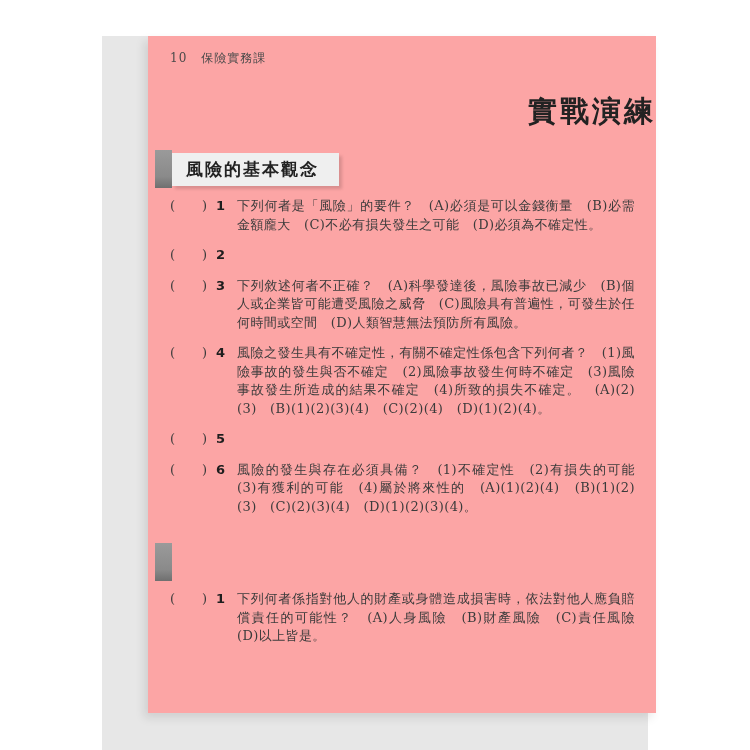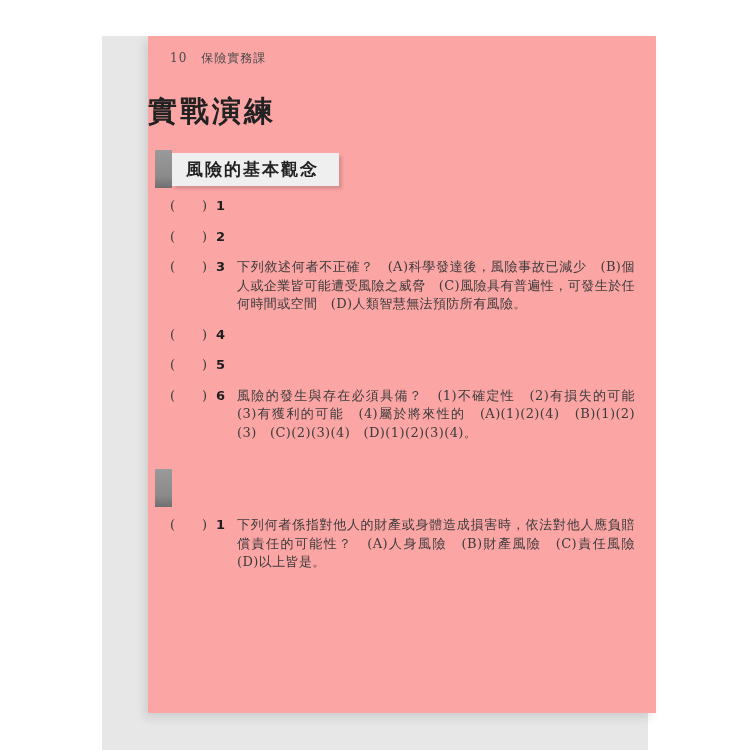--- a/index.html
+++ b/index.html
@@ -25,26 +25,27 @@
   }
   .page-head {
     margin: 14px 0 0 22px;
     font-size: 12px;
     color: #4a4a4a;
     letter-spacing: 1px;
   }
   .page-head .pnum { margin-right: 14px; }
   .main-title {
     margin-top: 25px;
-    text-align: left;
+    text-align: right;
     font-family: "DejaVu Sans", "Liberation Sans", sans-serif;
     font-weight: bold;
     font-size: 29px;
     letter-spacing: 3px;
     color: #222222;
+    padding-left: 32px;
   }
   .section { margin-top: 21px; }
   .section + .section { margin-top: 30px; }
   .section-title-wrap {
     position: relative;
     margin-left: 12px;
     height: 32px;
   }
   .section-tab {
     position: absolute;
@@ -114,20 +115,21 @@
         <span class="section-title">風險的基本觀念</span>
       </div>
       <div class="questions">
 
         <div class="q">
           <span class="q-bracket">
               <span>(</span>
               <span>)</span>
             </span>
           <span class="q-num">1</span>
+          <div class="q-text">下列何者是「風險」的要件？　(A)必須是可以金錢衡量　(B)必需金額龐大　(C)不必有損失發生之可能　(D)必須為不確定性。</div>
         </div>
 
         <div class="q">
           <span class="q-bracket">
               <span>(</span>
               <span>)</span>
             </span>
           <span class="q-num">2</span>
         </div>
 
@@ -139,20 +141,21 @@
           <span class="q-num">3</span>
           <div class="q-text">下列敘述何者不正確？　(A)科學發達後，風險事故已減少　(B)個人或企業皆可能遭受風險之威脅　(C)風險具有普遍性，可發生於任何時間或空間　(D)人類智慧無法預防所有風險。</div>
         </div>
 
         <div class="q">
           <span class="q-bracket">
               <span>(</span>
               <span>)</span>
             </span>
           <span class="q-num">4</span>
+          <div class="q-text">風險之發生具有不確定性，有關不確定性係包含下列何者？　(1)風險事故的發生與否不確定　(2)風險事故發生何時不確定　(3)風險事故發生所造成的結果不確定　(4)所致的損失不確定。　(A)(2)(3)　(B)(1)(2)(3)(4)　(C)(2)(4)　(D)(1)(2)(4)。</div>
         </div>
 
         <div class="q">
           <span class="q-bracket">
               <span>(</span>
               <span>)</span>
             </span>
           <span class="q-num">5</span>
         </div>
 

